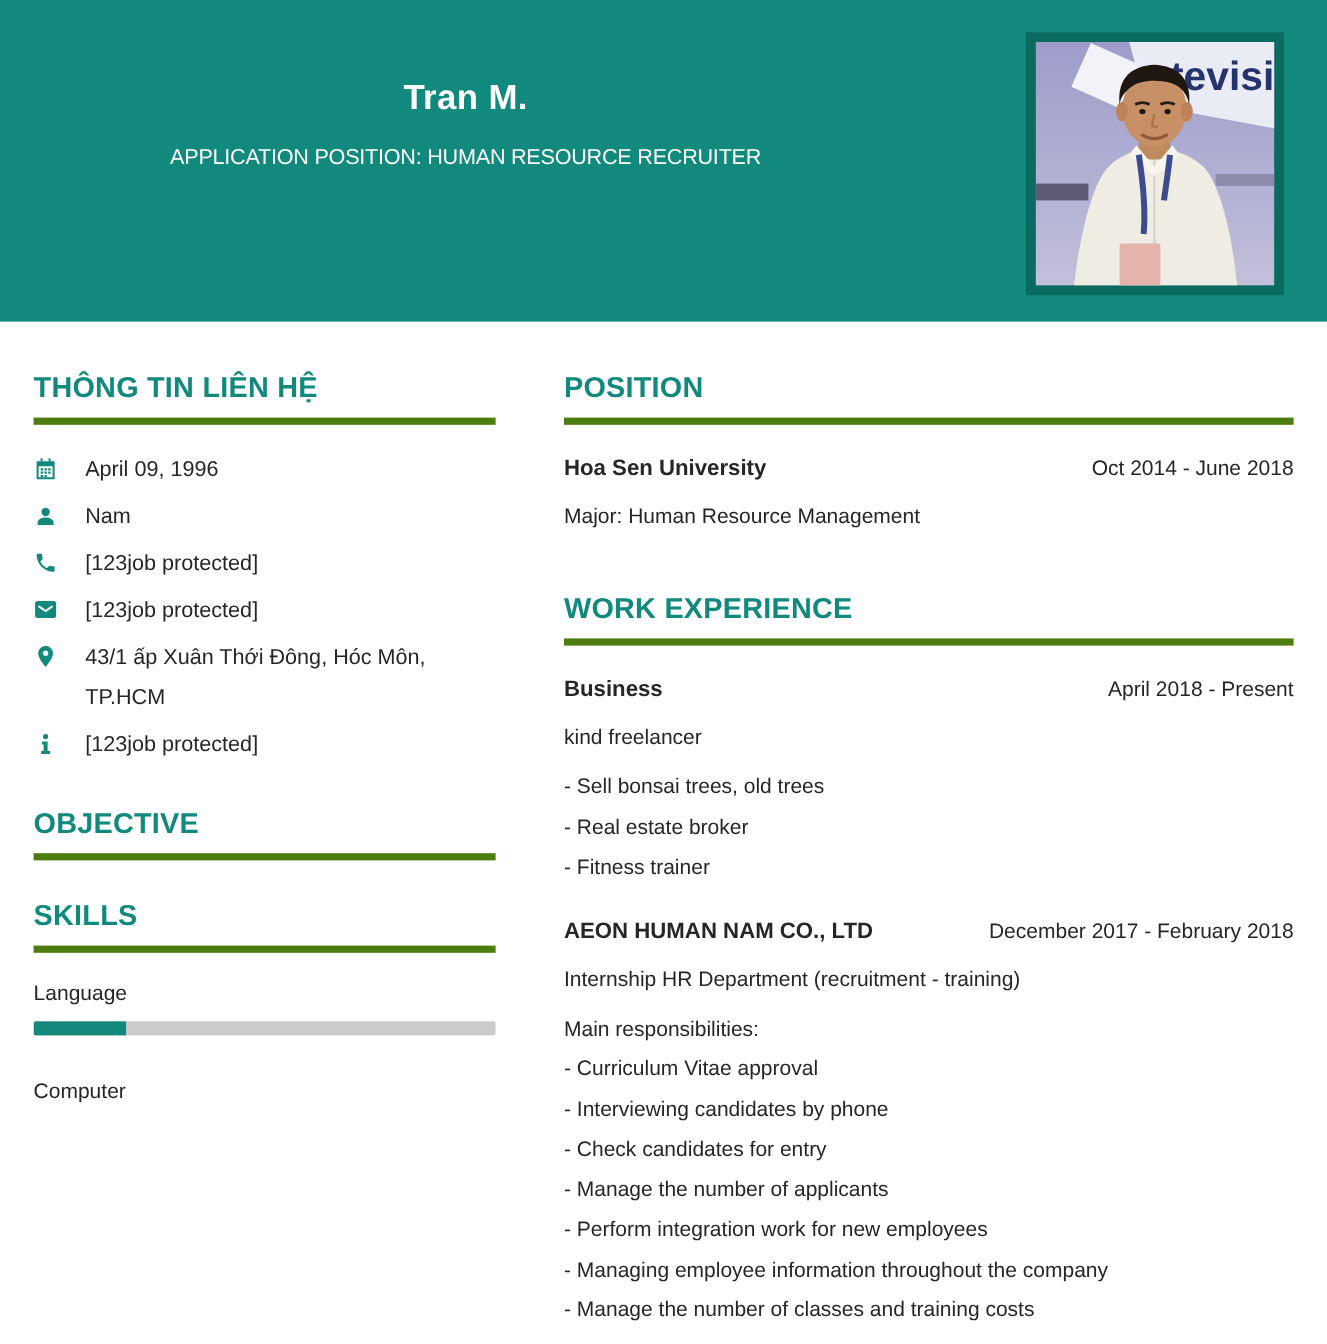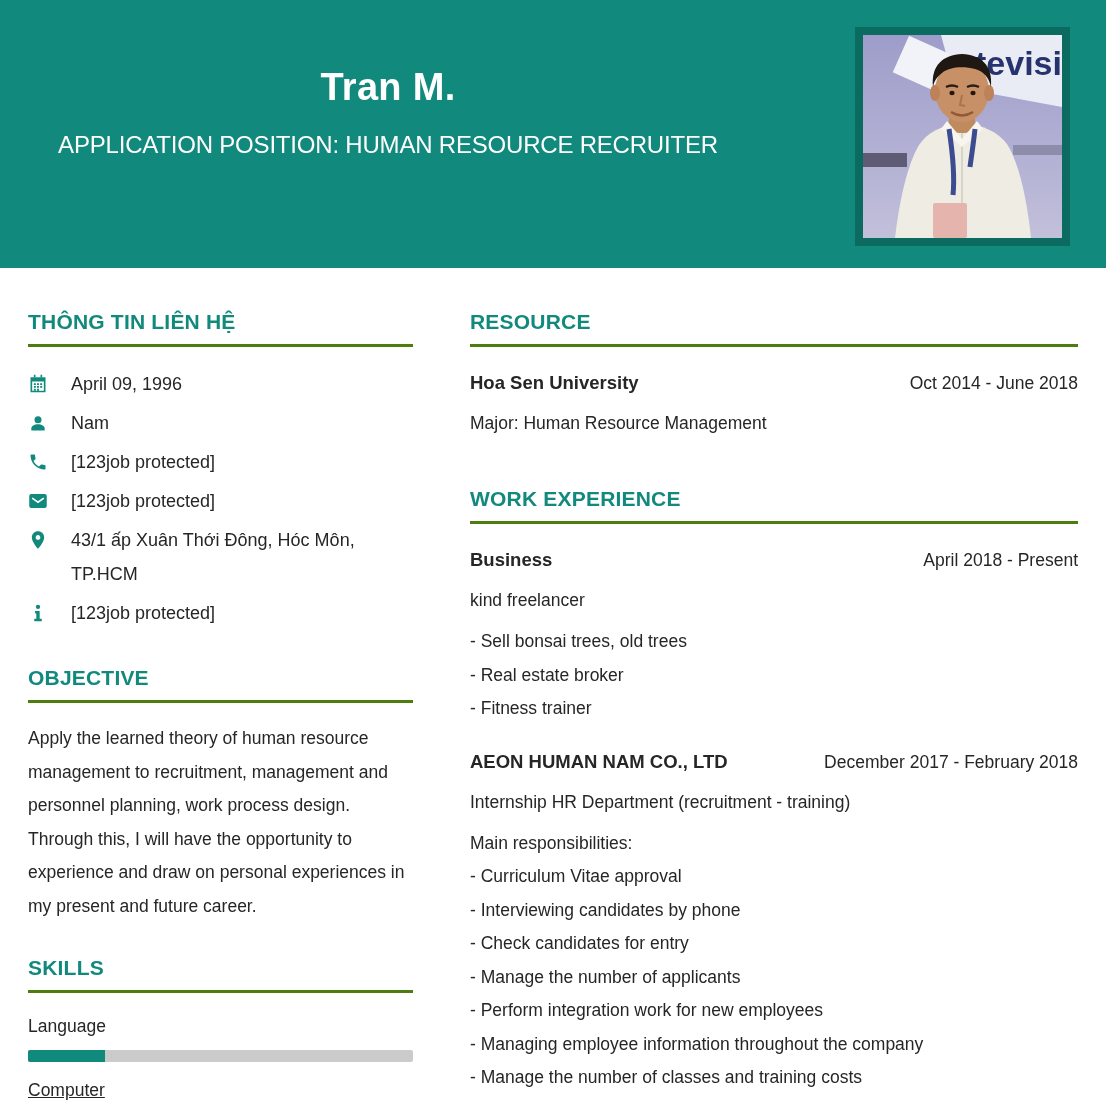--- a/index.html
+++ b/index.html
@@ -21,27 +21,27 @@
     background: #11897C;
   }
   .header-text {
     position: absolute;
     left: 0; top: 66px;
     width: 776px;
     text-align: center;
     color: #ffffff;
   }
   .header-name {
-    font-size: 38px;
+    font-size: 29px;
     font-weight: bold;
     letter-spacing: 0.3px;
   }
   .header-position {
     margin-top: 22px;
-    font-size: 24px;
+    font-size: 18px;
     font-weight: 500;
     letter-spacing: -0.2px;
   }
   .photo-frame {
     position: absolute;
     top: 27px;
     right: 36px;
     width: 215px;
     height: 219px;
     background: #0B6B60;
@@ -52,25 +52,25 @@
   
   .main {
     display: flex;
     padding: 42px 28px 0 28px;
   }
   .col-left  { width: 385px; flex: 0 0 385px; margin-right: 57px; }
   .col-right { width: 608px; flex: 0 0 608px; }
 
   h2.section-heading {
     color: #11897C;
-    font-size: 21px;
+    font-size: 24px;
     font-weight: bold;
     letter-spacing: 0.2px;
     padding-bottom: 10px;
-    border-bottom: 3px solid #4d7c0f;
+    border-bottom: 6px solid #4d7c0f;
   }
 
   
   .contact-list { margin-top: 20px; list-style: none; }
   .contact-item {
     display: flex;
     align-items: flex-start;
     margin-bottom: 5px;
     line-height: 34px;
     font-size: 18px;
@@ -104,21 +104,21 @@
     width: 100%;
     height: 12px;
     background: #CBCBCB;
     border-radius: 2px;
     overflow: hidden;
   }
   .skill-bar-fill {
     height: 100%;
     background: #11897C;
   }
-  .skill-label.second { margin-top: 14px; text-decoration: underline; }
+  .skill-label.second { margin-top: 32px; }
 
   
   .entry-header {
     display: flex;
     justify-content: space-between;
     align-items: baseline;
     margin-top: 22px;
   }
   .entry-title {
     font-size: 18.5px;
@@ -260,38 +260,37 @@
                 <path d="M8.5 9.5h5.5v9.5h2.5V22h-9v-3h2.5v-6.5H8.5z"></path>
               </svg>
           </span>
           <span class="contact-text">[123job protected]</span>
         </li>
       </ul>
     </section>
 
     <section class="objective-section">
       <h2 class="section-heading">OBJECTIVE</h2>
-      <p class="objective-text">Apply the learned theory of human resource management to recruitment, management and personnel planning, work process design. Through this, I will have the opportunity to experience and draw on personal experiences in my present and future career.</p>
     </section>
 
     <section class="skills-section">
       <h2 class="section-heading">SKILLS</h2>
       <div class="skill-label">Language</div>
       <div class="skill-bar">
         <div class="skill-bar-fill" style="width: 20%;"></div>
       </div>
       <div class="skill-label second">Computer</div>
     </section>
 
   </div>
 
   <div class="col-right">
 
     <section>
-      <h2 class="section-heading">RESOURCE</h2>
+      <h2 class="section-heading">POSITION</h2>
       <div class="entry-header">
         <span class="entry-title">Hoa Sen University</span>
         <span class="entry-dates">Oct 2014 - June 2018</span>
       </div>
       <div class="entry-subtitle">Major: Human Resource Management</div>
     </section>
 
     <section class="work-section">
       <h2 class="section-heading">WORK EXPERIENCE</h2>
 

